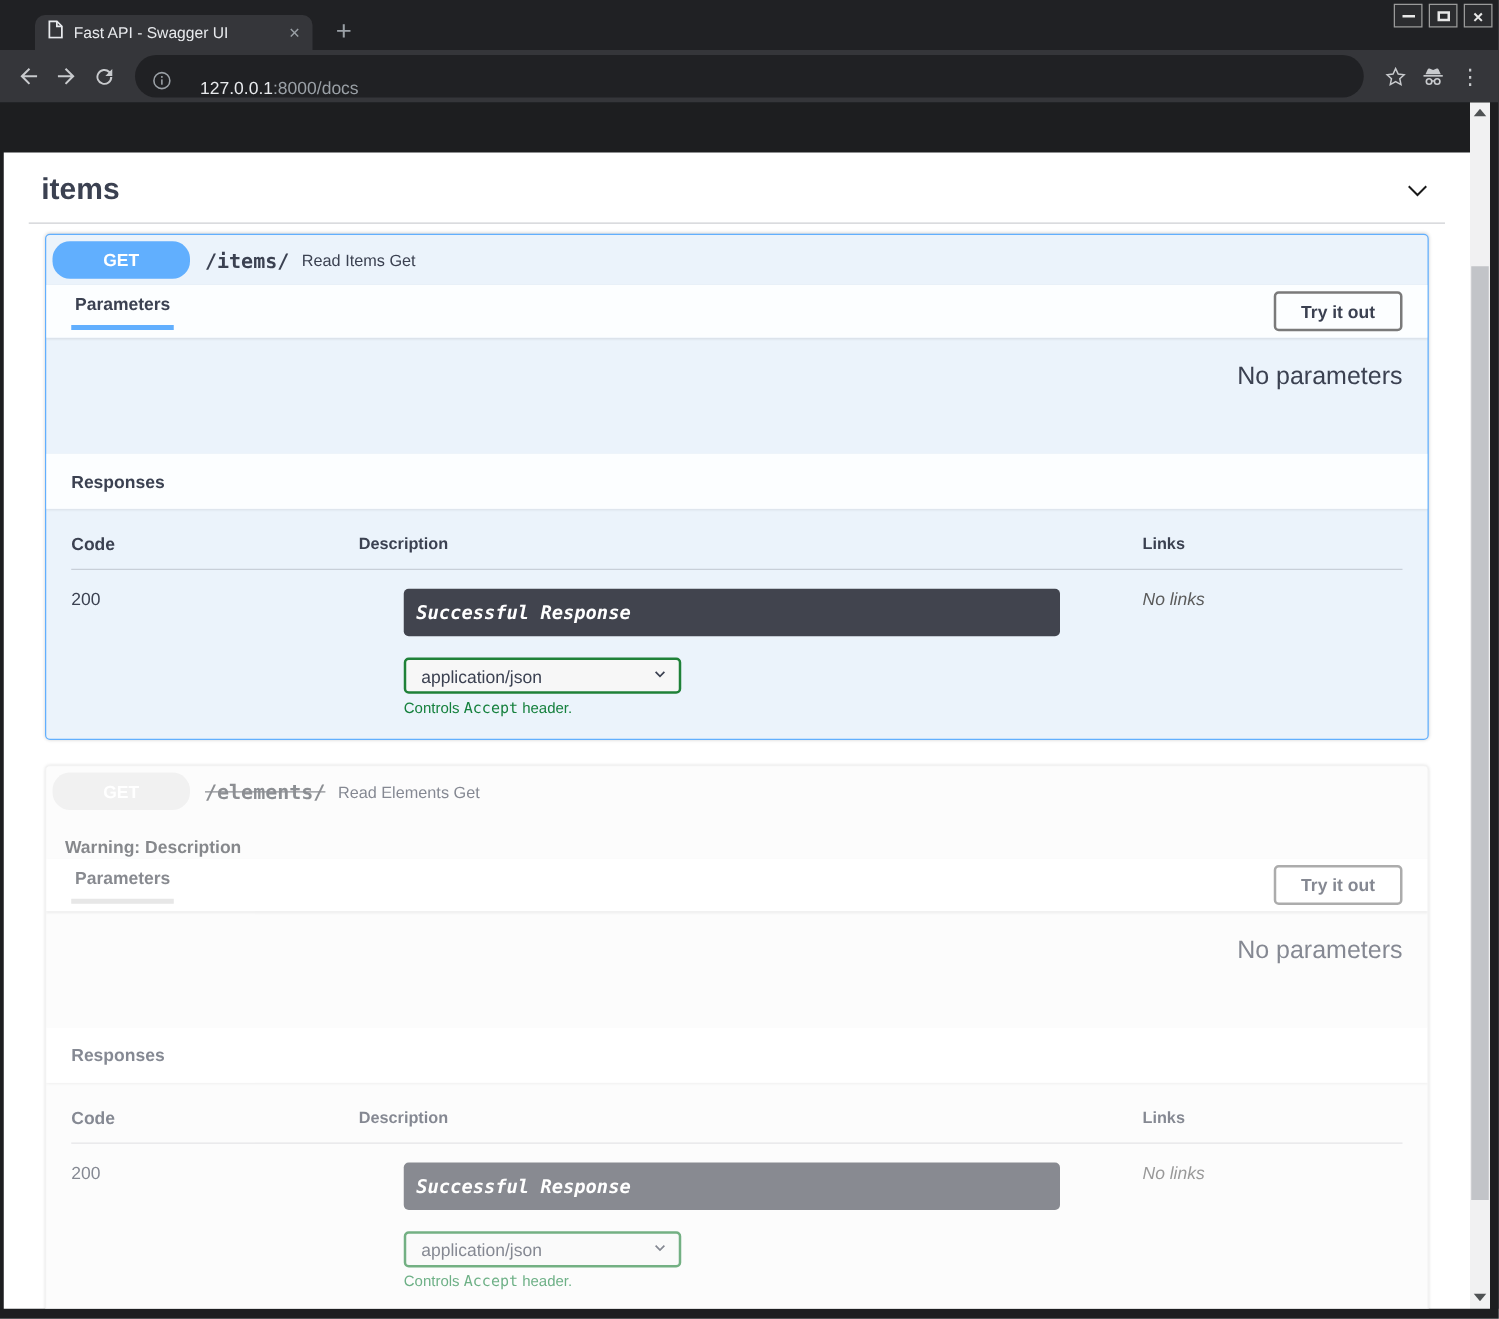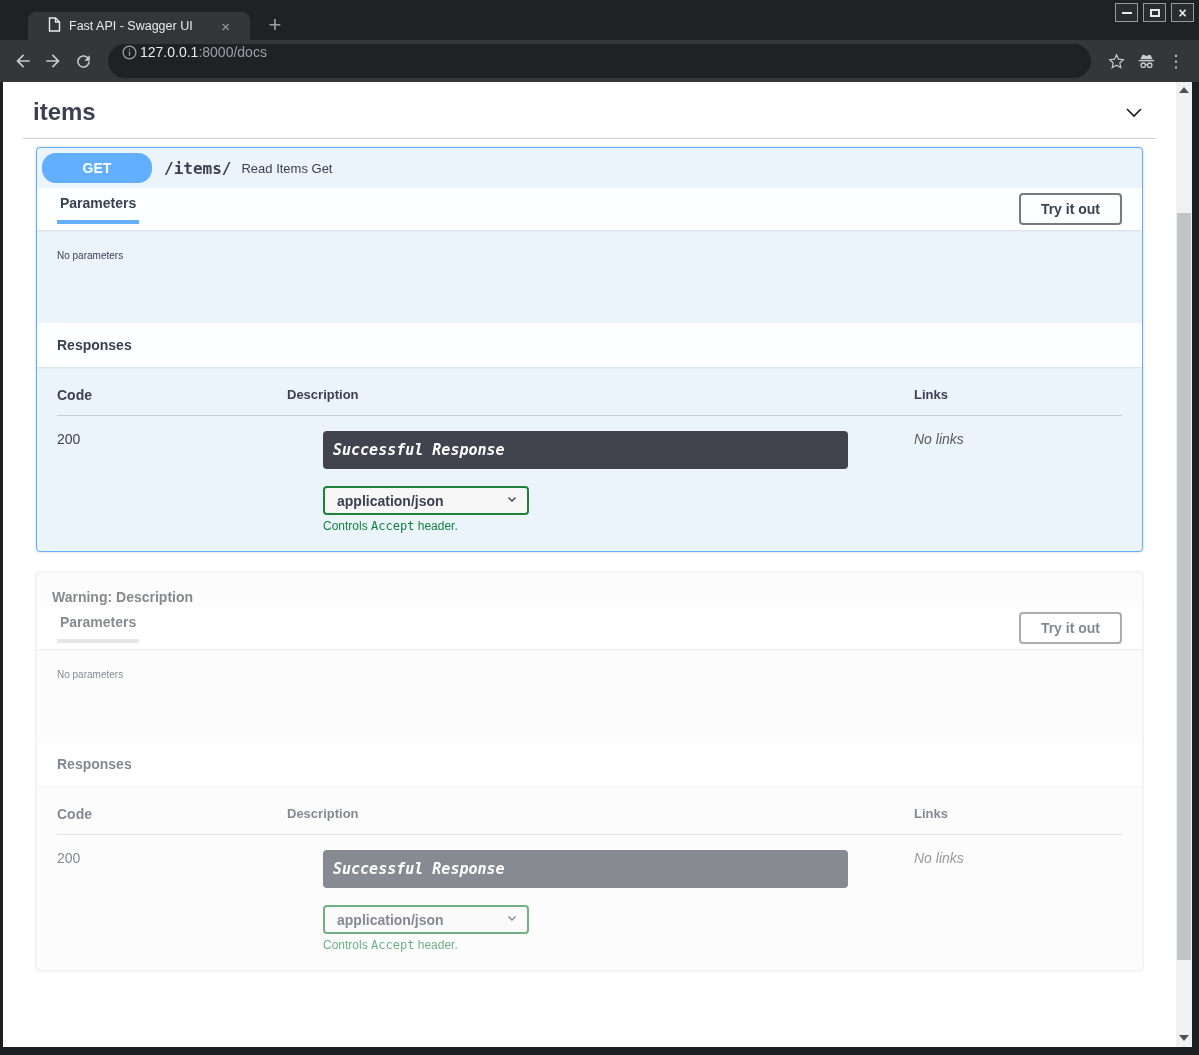--- a/index.html
+++ b/index.html
@@ -3,44 +3,44 @@
 <meta charset="utf-8">
 <style>
   * { margin:0; padding:0; box-sizing:border-box; }
   html,body { width:1199px; height:1055px; }
   body { font-family:"Liberation Sans", sans-serif; background:#1d1e20; overflow:hidden; }
 
   
   .chrome { background:#202124; }
   .tabstrip { height:40px; position:relative; }
   .tab { position:absolute; left:28px; top:12px; width:222px; height:28px; background:#35363a;
-         border-radius:8px 8px 0 0; display:flex; align-items:center; padding:0 20px; gap:8px; }
+         border-radius:8px 8px 0 0; display:flex; align-items:center; padding:0 10px; gap:8px; }
   .tab-title { flex:1; color:#e8eaed; font-size:12.5px; white-space:nowrap; overflow:hidden; }
   .tab-close { color:#9aa0a6; font-size:15px; line-height:15px; cursor:default; }
   .newtab { position:absolute; left:262px; top:13px; width:26px; height:26px; color:#9aa0a6;
             font-size:22px; line-height:24px; text-align:center; }
   .winbtns { position:absolute; right:5px; top:3px; display:flex; gap:5px; }
   .winbtn { width:23px; height:19px; border:1px solid #9a9a9a; background:#2b2c2f; color:#e8e8e8;
             display:flex; align-items:center; justify-content:center; }
   .glyph-min { width:10px; height:2px; background:#e8e8e8; display:block; }
   .glyph-max { width:10px; height:8px; border:2px solid #e8e8e8; display:block; }
   .glyph-x  { font-size:14px; line-height:14px; font-weight:bold; }
 
   .toolbar { height:42px; background:#35363a; display:flex; align-items:center; padding:0 10px; gap:4px; }
   .nav-icon { width:26px; height:26px; display:flex; align-items:center; justify-content:center; }
   .nav-icon svg { display:block; }
   .urlbar { flex:1; height:34px; background:#202124; border-radius:17px; display:flex;
-            align-items:flex-start; padding:0 13px; gap:2px; margin:0 8px; }
+            align-items:flex-end; padding:0 13px; gap:22px; margin:0 8px; }
   .url-text { font-size:14px; color:#e8eaed; white-space:nowrap; }
   .url-rest { color:#9aa0a6; }
   .menu-dots { color:#c8cacd; font-size:17px; letter-spacing:0; }
 
   
   .frame { display:flex; height:965px; padding:0 7px 0 3px; background:#1d1e20; }
-  .page { flex:1; background:#ffffff; color:#3b4151; overflow:hidden; }
+  .page { flex:1; background:#ffffff; color:#3b4151; overflow:hidden;margin-top:40px; }
   .scrollbar { width:16px; background:#f1f1f2; position:relative; }
   .sb-up { position:absolute; top:5px; left:3px; width:0; height:0;
            border-left:5px solid transparent; border-right:5px solid transparent;
            border-bottom:6px solid #4f5254; }
   .sb-down { position:absolute; bottom:6px; left:3px; width:0; height:0;
            border-left:5px solid transparent; border-right:5px solid transparent;
            border-top:6px solid #4f5254; }
   .sb-thumb { position:absolute; top:131px; height:747px; left:1px; right:1px; background:#c2c4c8; }
 
   
@@ -67,37 +67,37 @@
 
   .section-header { display:flex; justify-content:space-between; background:rgba(255,255,255,.85);
                     padding:0 20px; height:42px; box-shadow:0 1px 2px rgba(0,0,0,.10); }
   .tab-item { align-self:flex-end; margin-bottom:6px; padding:0 3px 9px; font-size:14px;
               font-weight:bold; color:#3b4151; border-bottom:4px solid #61affe; }
   .op-deprecated .tab-item { border-color:#d8d8d8; color:#3f434c; }
   .tryout-btn { align-self:center; border:2px solid #7a7a7a; border-radius:4px; background:transparent;
                 padding:6px 20px; font-size:14px; font-weight:bold; color:#3b4151;
                 font-family:"Liberation Sans", sans-serif; }
 
-  .op-body { padding:20px; min-height:93px; font-size:10px; color:#3b4151; }
+  .op-body { padding:20px; min-height:93px; font-size:20px; color:#3b4151;text-align:right; }
 
   .responses-header { background:rgba(255,255,255,.85); padding:14px 20px; font-size:14px;
                       font-weight:bold; color:#3b4151; box-shadow:0 1px 2px rgba(0,0,0,.08); }
   .responses-inner { padding:20px 20px 18px; }
   .resp-head, .resp-row { display:grid; grid-template-columns:230px 1fr 208px; }
   .resp-head { padding-bottom:12px; border-bottom:1px solid rgba(59,65,81,.2);
                font-weight:bold; font-size:13px; color:#3b4151; }
   .resp-head .col-code { font-size:14px; }
   .resp-row { padding-top:15px; font-size:14px;gap:36px; }
   .resp-desc { padding-right:30px; }
   .resp-desc-box { background:#41444e; border-radius:4px; padding:10px; color:#fff;
                    font-family:"DejaVu Sans Mono", monospace; font-style:italic; font-weight:bold;
                    font-size:15px; }
-  .media-select { margin-top:17px; width:206px; height:29px; border:2px solid #1f8138;
+  .media-select { margin-top:17px; width:222px; height:29px; border:2px solid #1f8138;
                   border-radius:4px; background:#f7f7f7; display:flex; align-items:center;
-                  justify-content:space-between; padding:0 8px 0 12px; font-weight:bold;
+                  justify-content:space-between; padding:0 8px 0 12px; font-weight:normal;
                   font-size:14px; color:#3b4151; cursor:default; }
   .accept-note { margin-top:4px; font-size:12px; color:#15803d; }
   .accept-note .code { font-family:"DejaVu Sans Mono", monospace; }
   .links-cell { font-style:italic; color:#5b5b5b; }
 </style>
 </head>
 <body>
 
 <div class="chrome">
   <div class="tabstrip">
@@ -220,20 +220,25 @@
                 </span>
               </div>
               <div class="accept-note"><span>Controls </span><span class="code">Accept</span><span> header.</span></div>
             </div>
             <span class="links-cell">No links</span>
           </div>
         </div>
       </div>
 
       <div class="opblock op-deprecated">
+        <div class="op-summary">
+          <span class="method-btn">GET</span>
+          <span class="op-path">/elements/</span>
+          <span class="op-summary-desc">Read Elements Get</span>
+        </div>
 
         <div class="warning-row">Warning: Description</div>
 
         <div class="section-header">
           <span class="tab-item">Parameters</span>
           <button class="tryout-btn">Try it out</button>
         </div>
 
         <div class="op-body">
           <span>No parameters</span>

